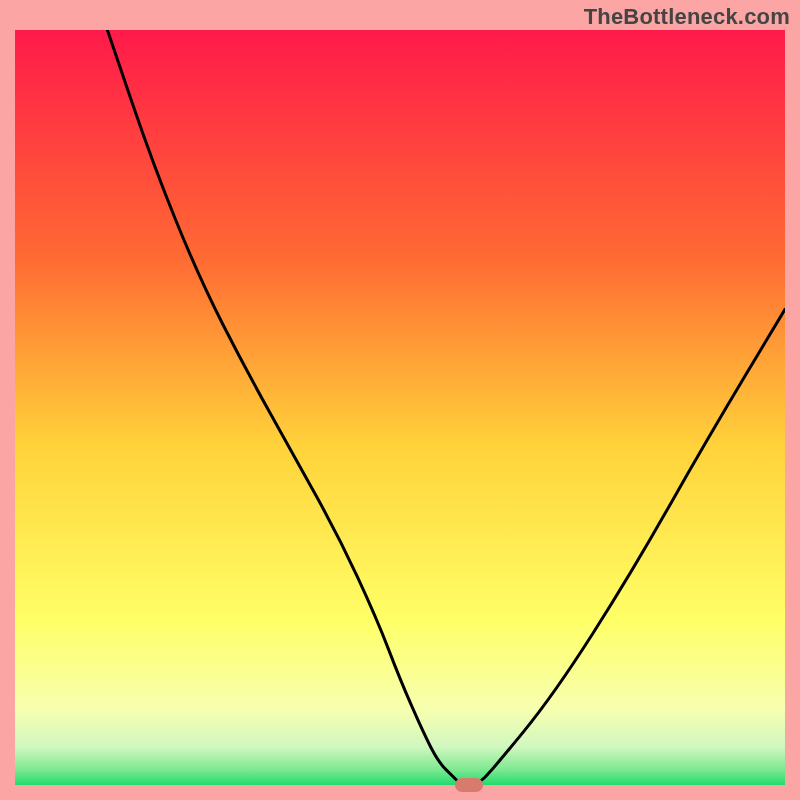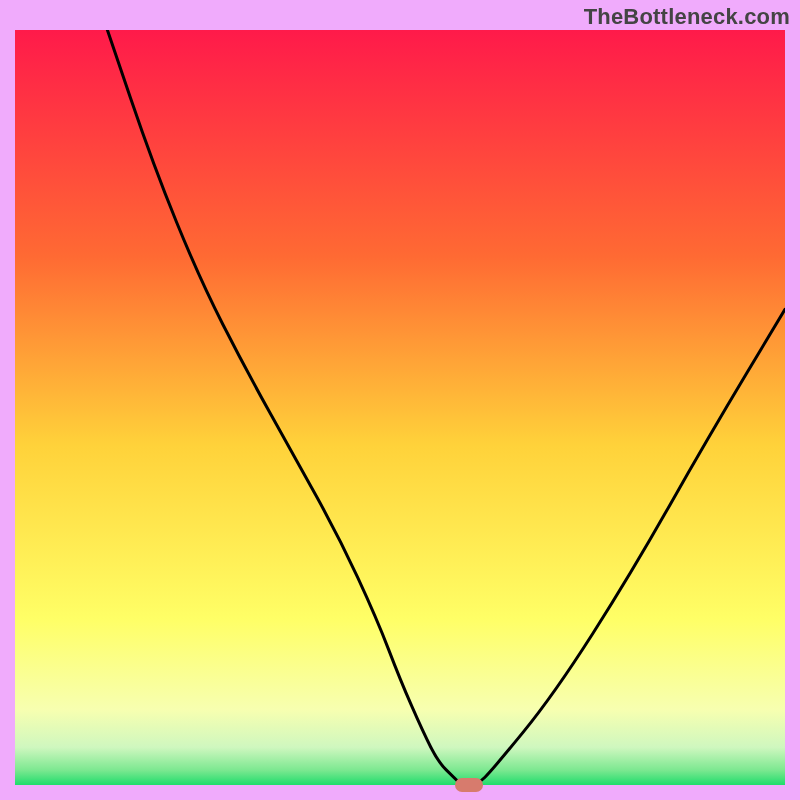--- a/index.html
+++ b/index.html
@@ -8,21 +8,21 @@
     width: 800px;
     height: 800px;
     background: #000;
     font-family: Arial, Helvetica, sans-serif;
     overflow: hidden;
   }
   .frame {
     position: relative;
     width: 800px;
     height: 800px;
-    background: #f0abfc;
+    background: #fca5a5;
   }
   .watermark {
     position: absolute;
     top: 4px;
     right: 10px;
     color: #444;
     font-size: 22px;
     font-weight: 600;
     letter-spacing: 0.2px;
     z-index: 20;

